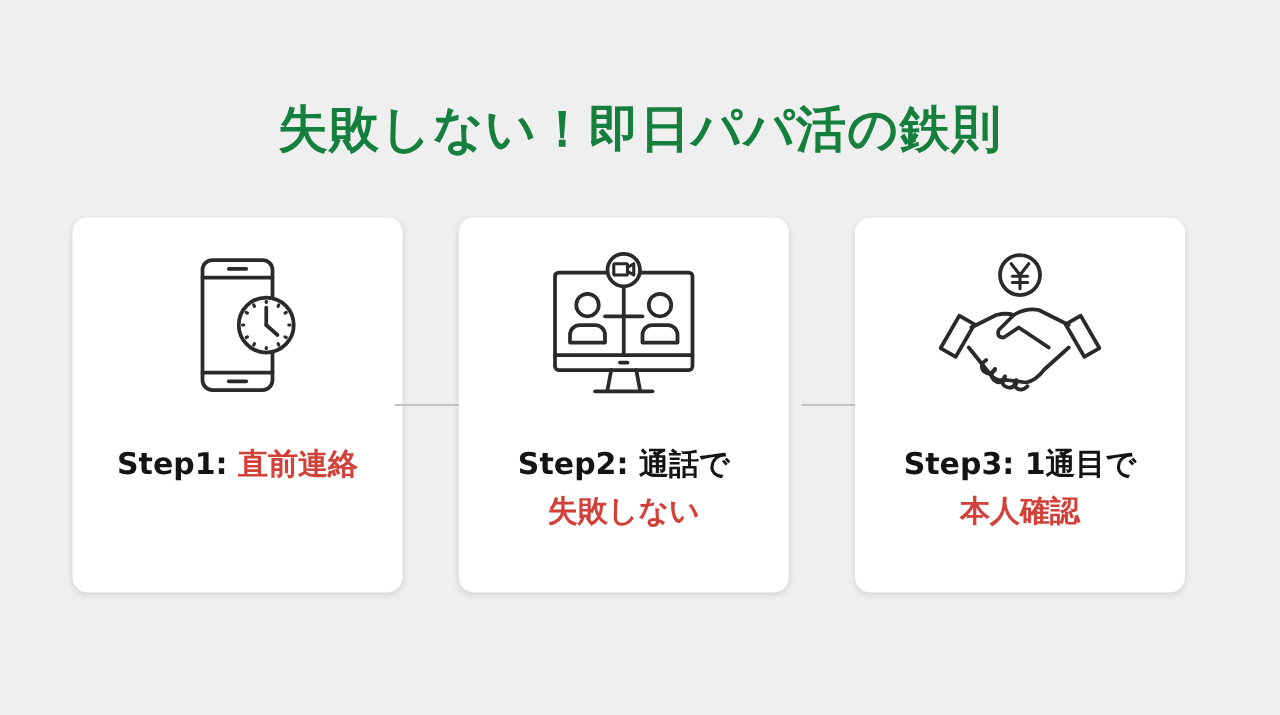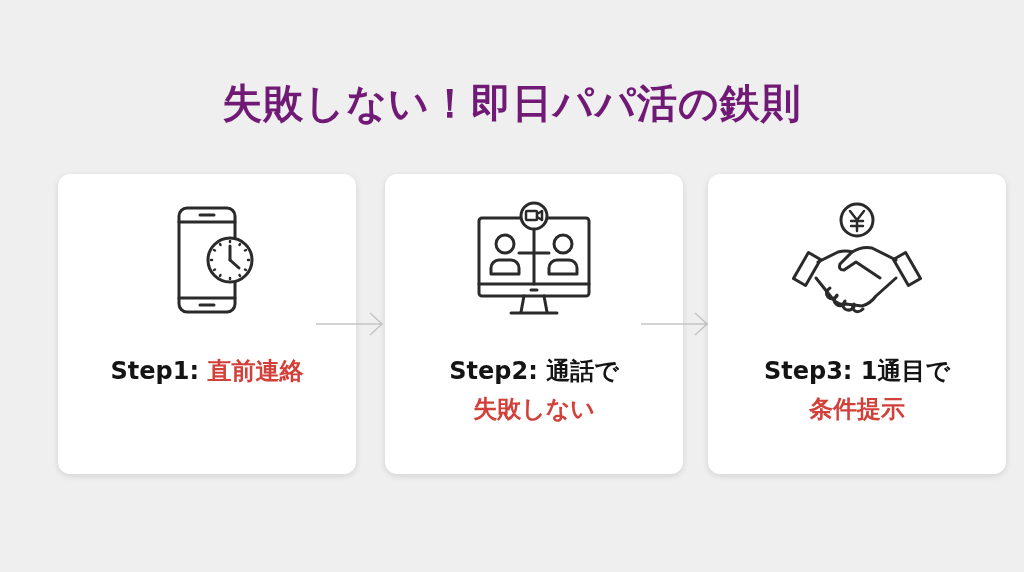--- a/index.html
+++ b/index.html
@@ -6,24 +6,24 @@
     body {
       width: 1024px; height: 572px;
       background: #efefef;
       font-family: "DejaVu Sans", "Liberation Sans", sans-serif;
       position: relative; overflow: hidden;
       color: #141414;
     }
     .title {
       position: absolute; top: 76px; left: 0; width: 1024px;
       text-align: center; font-size: 40px; font-weight: bold;
-      letter-spacing: 1px; color: #701a75;
+      letter-spacing: 1px; color: #15803d;
     }
     .card {
-      position: absolute; top: 174px; width: 298px; height: 300px;
+      position: absolute; top: 174px; width: 264px; height: 300px;
       background: #fff; border-radius: 12px;
       box-shadow: 0 2px 6px rgba(0,0,0,0.12);
     }
     .card .icon { position: absolute; left: 0; right: 0; top: 24px; height: 130px; display: flex; justify-content: center; }
     .card .text {
       position: absolute; left: 0; right: 0; top: 178px;
       text-align: center; font-size: 24px; font-weight: bold; line-height: 38px;
     }
     .accent { color: #d2403a; }
     .arrow { position: absolute; top: 311px; width: 70px; height: 26px; }
@@ -63,21 +63,21 @@
   <div class="text">
     <div><span>Step1: </span><span class="accent">直前連絡</span></div>
   </div>
 </div>
 
 <svg class="arrow" style="left:316px;" viewBox="0 0 70 26">
   <line x1="0" y1="13" x2="66" y2="13" stroke="#c4c4c4" stroke-width="1.5"></line>
   <polyline points="54,2 66,13 54,24" fill="none" stroke="#c4c4c4" stroke-width="1.5"></polyline>
 </svg>
 
-<div class="card" style="left:385px;">
+<div class="card" style="left:367px;">
   <div class="icon">
     <svg width="130" height="130" viewBox="0 0 130 130" fill="none" stroke="#2a2a2a" stroke-width="3" stroke-linecap="round" stroke-linejoin="round">
       <rect x="10" y="20" width="110" height="78" rx="3"></rect>
       <line x1="10" y1="86" x2="120" y2="86"></line>
       <line x1="62" y1="92" x2="68" y2="92"></line>
       <line x1="55" y1="98" x2="52" y2="114"></line>
       <line x1="75" y1="98" x2="78" y2="114"></line>
       <line x1="42" y1="115" x2="88" y2="115"></line>
       <line x1="65" y1="30" x2="65" y2="86"></line>
       <line x1="50" y1="55" x2="80" y2="55"></line>
@@ -94,36 +94,36 @@
     <div><span>Step2: </span><span>通話で</span></div>
     <div class="accent">失敗しない</div>
   </div>
 </div>
 
 <svg class="arrow" style="left:641px;" viewBox="0 0 70 26">
   <line x1="0" y1="13" x2="66" y2="13" stroke="#c4c4c4" stroke-width="1.5"></line>
   <polyline points="54,2 66,13 54,24" fill="none" stroke="#c4c4c4" stroke-width="1.5"></polyline>
 </svg>
 
-<div class="card" style="left:708px;">
+<div class="card" style="left:684px;">
   <div class="icon">
     <svg width="130" height="130" viewBox="0 0 130 130" fill="none" stroke="#2a2a2a" stroke-width="3" stroke-linecap="round" stroke-linejoin="round">
       <circle cx="65" cy="22" r="16"></circle>
       <polyline points="58,13 65,22 72,13" stroke-width="2.5"></polyline>
       <line x1="65" y1="22" x2="65" y2="33" stroke-width="2.5"></line>
       <line x1="59" y1="23" x2="71" y2="23" stroke-width="2.5"></line>
       <line x1="59" y1="28" x2="71" y2="28" stroke-width="2.5"></line>
       <rect x="8" y="56" width="14" height="30" transform="rotate(30 15 71)"></rect>
       <rect x="108" y="56" width="14" height="30" transform="rotate(-30 115 71)"></rect>
       <path d="M24 80 L40 100 Q46 108 54 106 L70 108 Q78 106 84 98 L104 80"></path>
       <path d="M104 62 L80 50 Q70 48 60 54 L48 66 Q46 72 52 72 L64 64 L88 80"></path>
       <path d="M26 64 L46 54 Q54 52 60 54"></path>
       <path d="M38 90 q-6 4 -2 9 q5 4 9 -1"></path>
       <path d="M45 97 q-5 5 -1 9 q5 4 9 -1"></path>
       <path d="M53 103 q-4 5 0 8 q5 3 9 -2"></path>
       <path d="M62 106 q-3 4 1 7 q4 2 8 -2"></path>
     </svg>
   </div>
   <div class="text">
     <div><span>Step3: </span><span>1通目で</span></div>
-    <div class="accent">条件提示</div>
+    <div class="accent">本人確認</div>
   </div>
 </div>
 
 </body></html>

